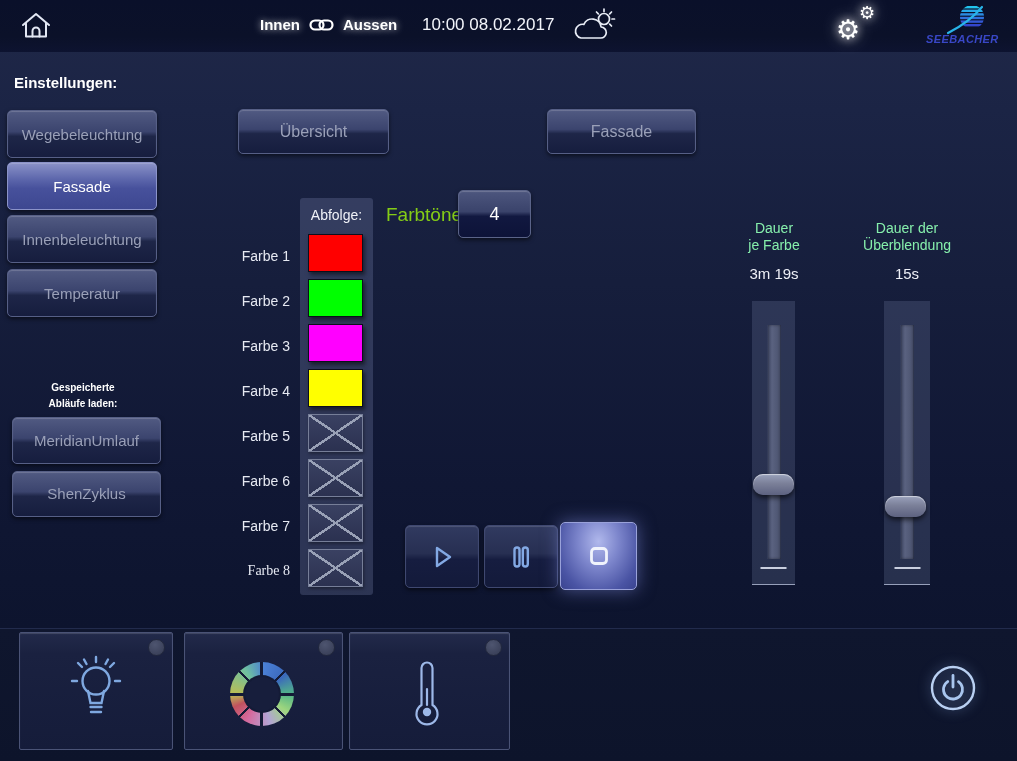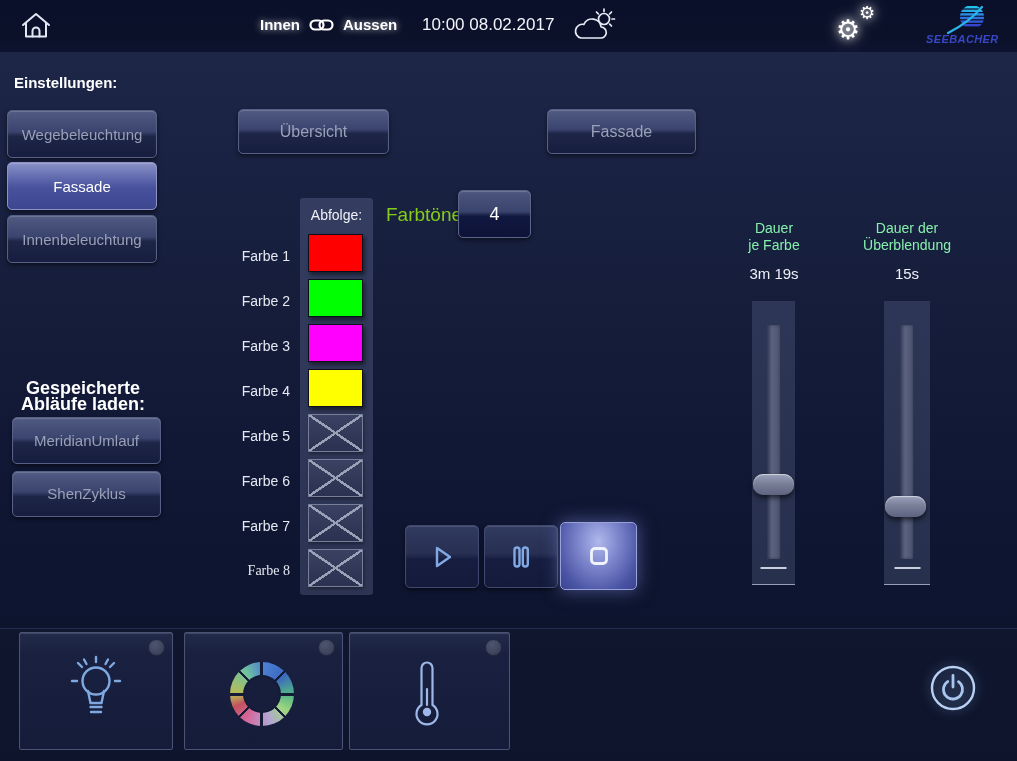--- a/index.html
+++ b/index.html
@@ -38,21 +38,21 @@
          border:1px solid #565f86; border-radius:5px; color:#9aa0b8; font-size:15px;
          background:linear-gradient(180deg,#515a82 0%,#3b446e 45%,#1e2648 55%,#161d3e 100%);
          box-shadow:0 2px 4px rgba(0,0,0,.55), inset 0 1px 1px rgba(255,255,255,.18);
          text-align:center; cursor:pointer; }
   .btn.active { background:linear-gradient(180deg,#8a92c8 0%,#5d67ac 35%,#47519c 55%,#3d4790 100%);
          color:#ffffff; border-color:#8b93c9; }
   .btn.two-line { flex-direction:row; line-height:20px; font-size:15px; }
 
   .side-title { position:absolute; left:14px; top:74px; color:#ffffff; font-weight:bold; font-size:15px; }
   .saved-title { position:absolute; left:7px; top:380px; width:152px; text-align:center;
-                 color:#ffffff; font-weight:bold; font-size:18px; line-height:16px; }
+                 color:#ffffff; font-weight:bold; font-size:10px; line-height:16px; }
 
   
   .seq-panel { position:absolute; left:300px; top:198px; width:73px; height:397px;
                background:rgba(124,138,178,.28); border-radius:3px; }
   .seq-header { position:absolute; left:300px; top:207px; width:73px; text-align:center;
                 color:#f0f2f8; font-size:14px; }
   .farbe-label { position:absolute; left:218px; width:72px; text-align:right;
                  color:#e6e9f2; font-size:14px; }
   .swatch { position:absolute; left:308px; width:55px; height:38px;
             border:1px solid #0c0f1c; box-shadow:2px 3px 4px rgba(0,0,0,.5); cursor:pointer; }
@@ -185,20 +185,23 @@
 
   <div class="btn" style="left:7px; top:110px; width:150px; height:48px;">
     <span>Wegebeleuchtung</span>
   </div>
   <div class="btn active" style="left:7px; top:162px; width:150px; height:48px;">
     <span>Fassade</span>
   </div>
   <div class="btn" style="left:7px; top:215px; width:150px; height:48px;">
     <span>Innenbeleuchtung</span>
   </div>
+  <div class="btn" style="left:7px; top:269px; width:150px; height:48px;">
+    <span>Temperatur</span>
+  </div>
 
   <div class="saved-title">
     <div>Gespeicherte</div>
     <div>Abläufe laden:</div>
   </div>
 
   <div class="btn two-line" style="left:12px; top:417px; width:149px; height:47px;">
     <span>Meridian</span>
     <span>Umlauf</span>
   </div>

